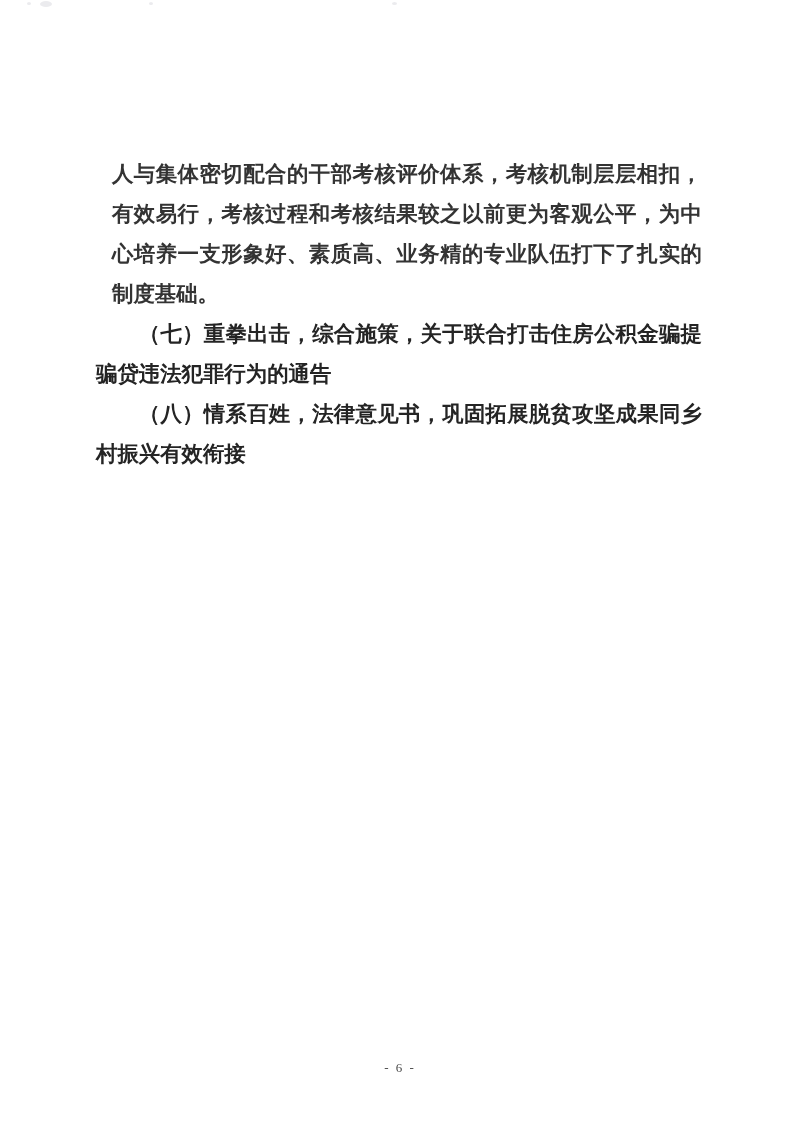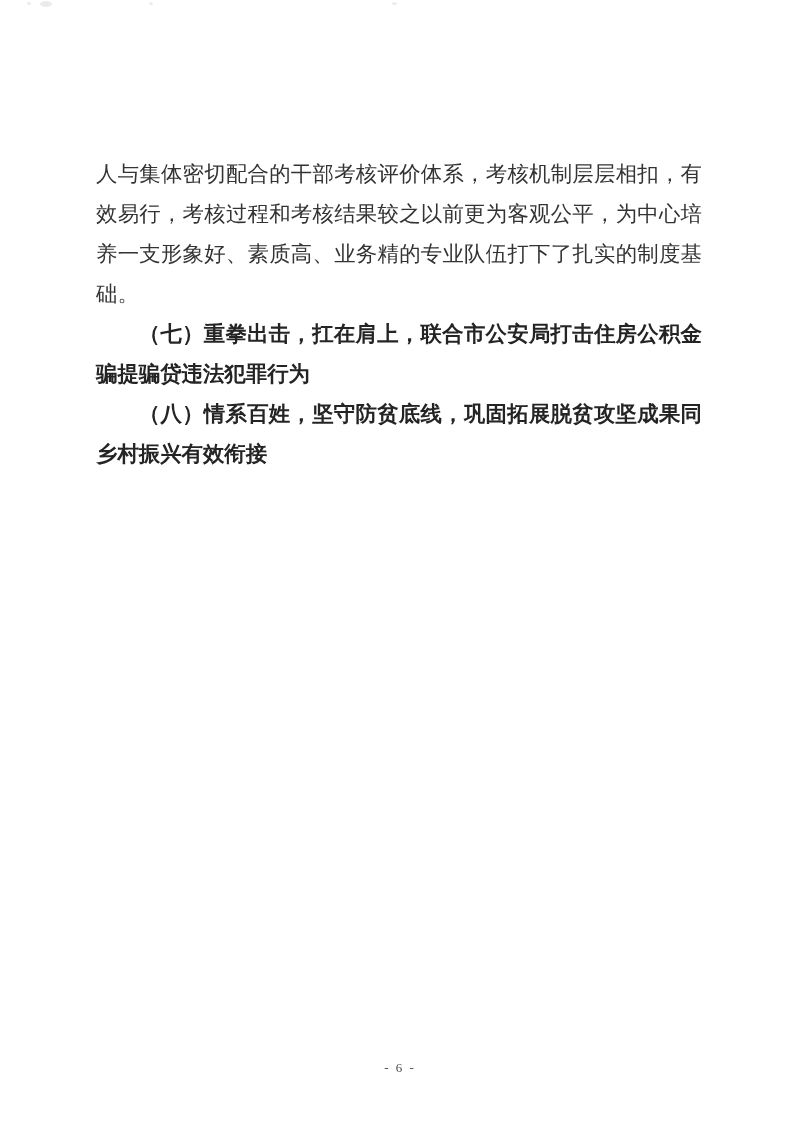--- a/index.html
+++ b/index.html
@@ -28,21 +28,22 @@
   }
   .doc-body p {
     margin: 0;
     padding: 0;
   }
   .doc-body p.indent {
     text-indent: 2em;
   }
   .doc-body p.body {
     font-family: "Liberation Serif", serif;
-    font-weight: 400;
+    font-weight: 700;
+    margin-left: 16px;
   }
   .doc-body p.heading {
     font-family: "Liberation Sans", sans-serif;
     font-weight: 700;
     color: #242424;
   }
   .page-footer {
     position: absolute;
     left: 0;
     right: 0;
@@ -69,18 +70,18 @@
 <body>
 
 <div class="page">
   <div class="speck s1"></div>
   <div class="speck s2"></div>
   <div class="speck s3"></div>
   <div class="speck s4"></div>
 
   <div class="doc-body">
       <p class="body">人与集体密切配合的干部考核评价体系，考核机制层层相扣，有效易行，考核过程和考核结果较之以前更为客观公平，为中心培养一支形象好、素质高、业务精的专业队伍打下了扎实的制度基础。</p>
-      <p class="heading indent">（七）重拳出击，扛在肩上，联合市公安局打击住房公积金骗提骗贷违法犯罪行为</p>
-      <p class="heading indent">（八）情系百姓，坚守防贫底线，巩固拓展脱贫攻坚成果同乡村振兴有效衔接</p>
+      <p class="heading indent">（七）重拳出击，综合施策，关于联合打击住房公积金骗提骗贷违法犯罪行为的通告</p>
+      <p class="heading indent">（八）情系百姓，法律意见书，巩固拓展脱贫攻坚成果同乡村振兴有效衔接</p>
     </div>
 
   <div class="page-footer">- 6 -</div>
 </div>
 
 </body></html>

